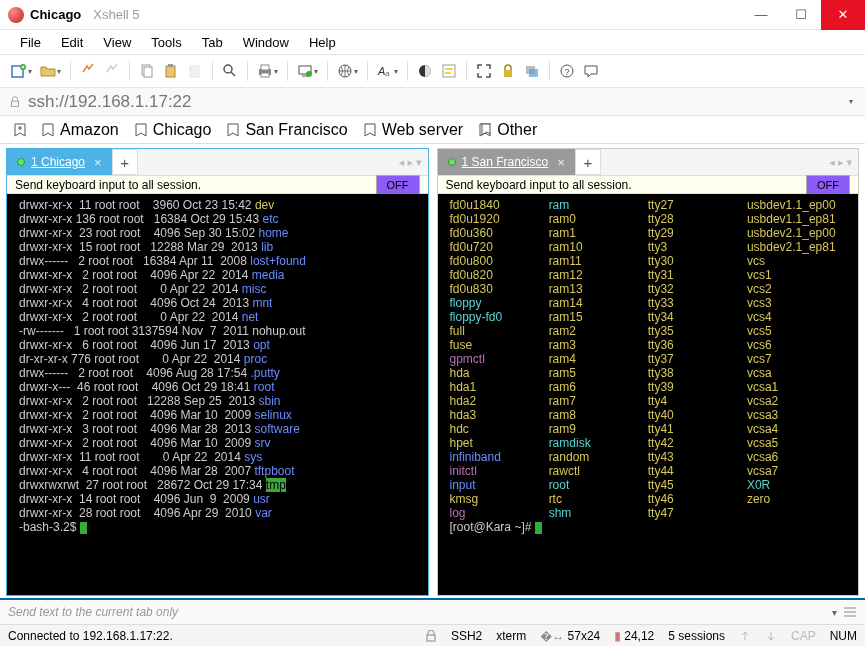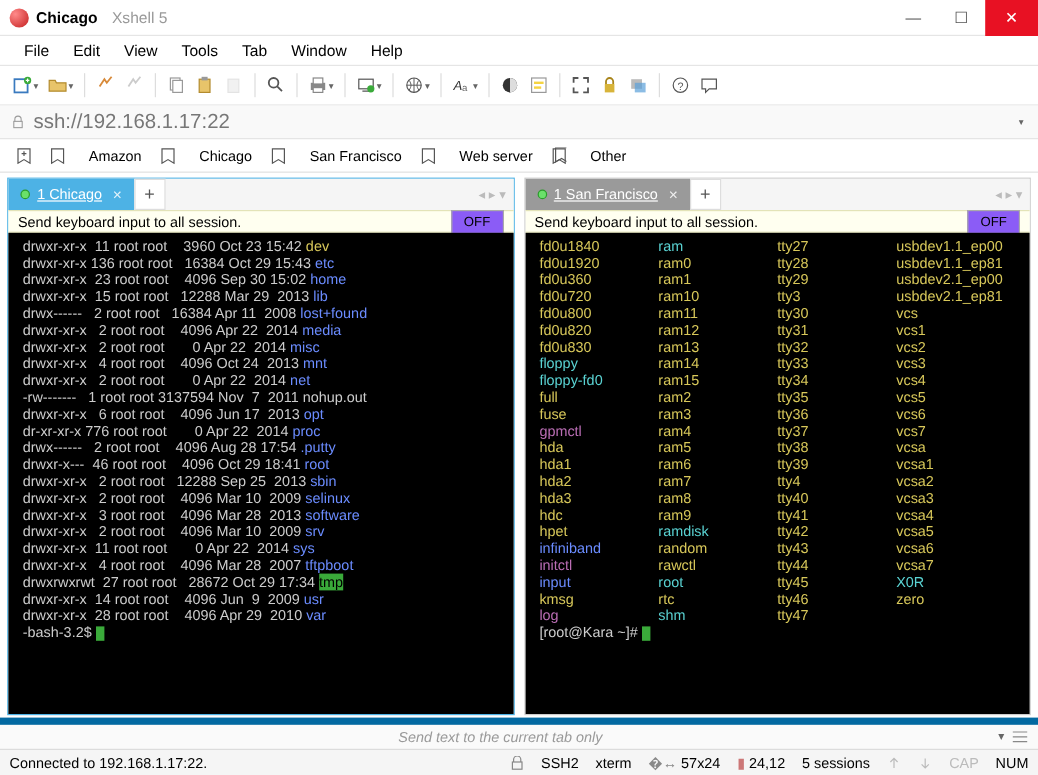--- a/index.html
+++ b/index.html
@@ -21,21 +21,21 @@
 .tbtn svg { width: 16px; height: 16px; }
 .tbtn .caret { font-size: 8px; margin-left: 1px; color: #666; }
 .tsep { width: 1px; height: 20px; background: #ddd; margin: 0 4px; }
 
 .addressbar { height: 28px; display: flex; align-items: center; padding: 0 8px; border-bottom: 1px solid #e5e5e5; background: #f9f9f9; }
 .addressbar .lock { width: 14px; margin-right: 6px; color: #888; }
 .addressbar .addr { flex: 1; color: #777; font-size: 17px; }
 .addressbar .caret { font-size: 8px; color: #666; padding: 0 4px; }
 
 .bookbar { height: 28px; display: flex; align-items: center; padding: 0 8px; gap: 4px; border-bottom: 1px solid #dcdcdc; }
-.bkbtn { display: flex; align-items: center; gap: 20px; padding: 3px 6px; cursor: pointer; font-size: 12px; }
+.bkbtn { display: flex; align-items: center; gap: 6px; padding: 3px 6px; cursor: pointer; font-size: 16px; }
 .bkic { width: 12px; height: 14px; }
 
 .workarea { flex: 1; display: flex; gap: 8px; padding: 4px 6px 2px 6px; background: #fff; }
 .pane { flex: 1; display: flex; flex-direction: column; border: 1px solid #4db2e5; }
 .pane.inactive { border-color: #ccc; }
 .tabhdr { height: 26px; display: flex; align-items: stretch; background: #f5f5f5; }
 .tab { display: flex; align-items: center; padding: 0 10px; gap: 6px; font-size: 12px; cursor: pointer; }
 .tab.active { background: #4db2e5; color: #fff; }
 .pane.inactive .tab.active { background: #9a9a9a; }
 .tab .led { width: 8px; height: 8px; border-radius: 50%; background: #6ae06a; border: 1px solid #2a9c2a; }
@@ -53,21 +53,21 @@
 .c-blue { color: #6b8cff; }
 .c-cyan { color: #5ad3d3; }
 .c-yellow { color: #d8c85a; }
 .c-green { background: #3aaa3a; color: #000; }
 .c-mag { color: #bb6eb5; }
 .c-white { color: #ccc; }
 .cursor { background: #3aaa3a; display: inline-block; width: 7px; height: 12px; vertical-align: middle; }
 .rgrid { display: grid; grid-template-columns: 1fr 1fr 1fr 1fr; }
 .rgrid span { padding-right: 8px; }
 
-.sendbar { height: 26px; border-top: 6px solid #0369a1; display: flex; align-items: center; padding: 0 8px; background: #fafafa; text-align: center; }
+.sendbar { height: 26px; border-top: 2px solid #0369a1; display: flex; align-items: center; padding: 0 8px; background: #fafafa; }
 .sendbar .txt { flex: 1; color: #999; font-size: 12px; font-style: italic; }
 .sendbar .tgl { font-size: 10px; color: #666; padding: 0 6px; }
 .sendbar .lines { width: 14px; color: #888; }
 
 .statusbar { height: 22px; border-top: 1px solid #dcdcdc; display: flex; align-items: center; padding: 0 8px; font-size: 12px; background: #f5f5f5; gap: 14px; }
 .statusbar .st { white-space: nowrap; }
 .statusbar .sp { flex: 1; }
 .statusbar .ic { width: 12px; height: 12px; color: #888; }
 </style>
 </head>

